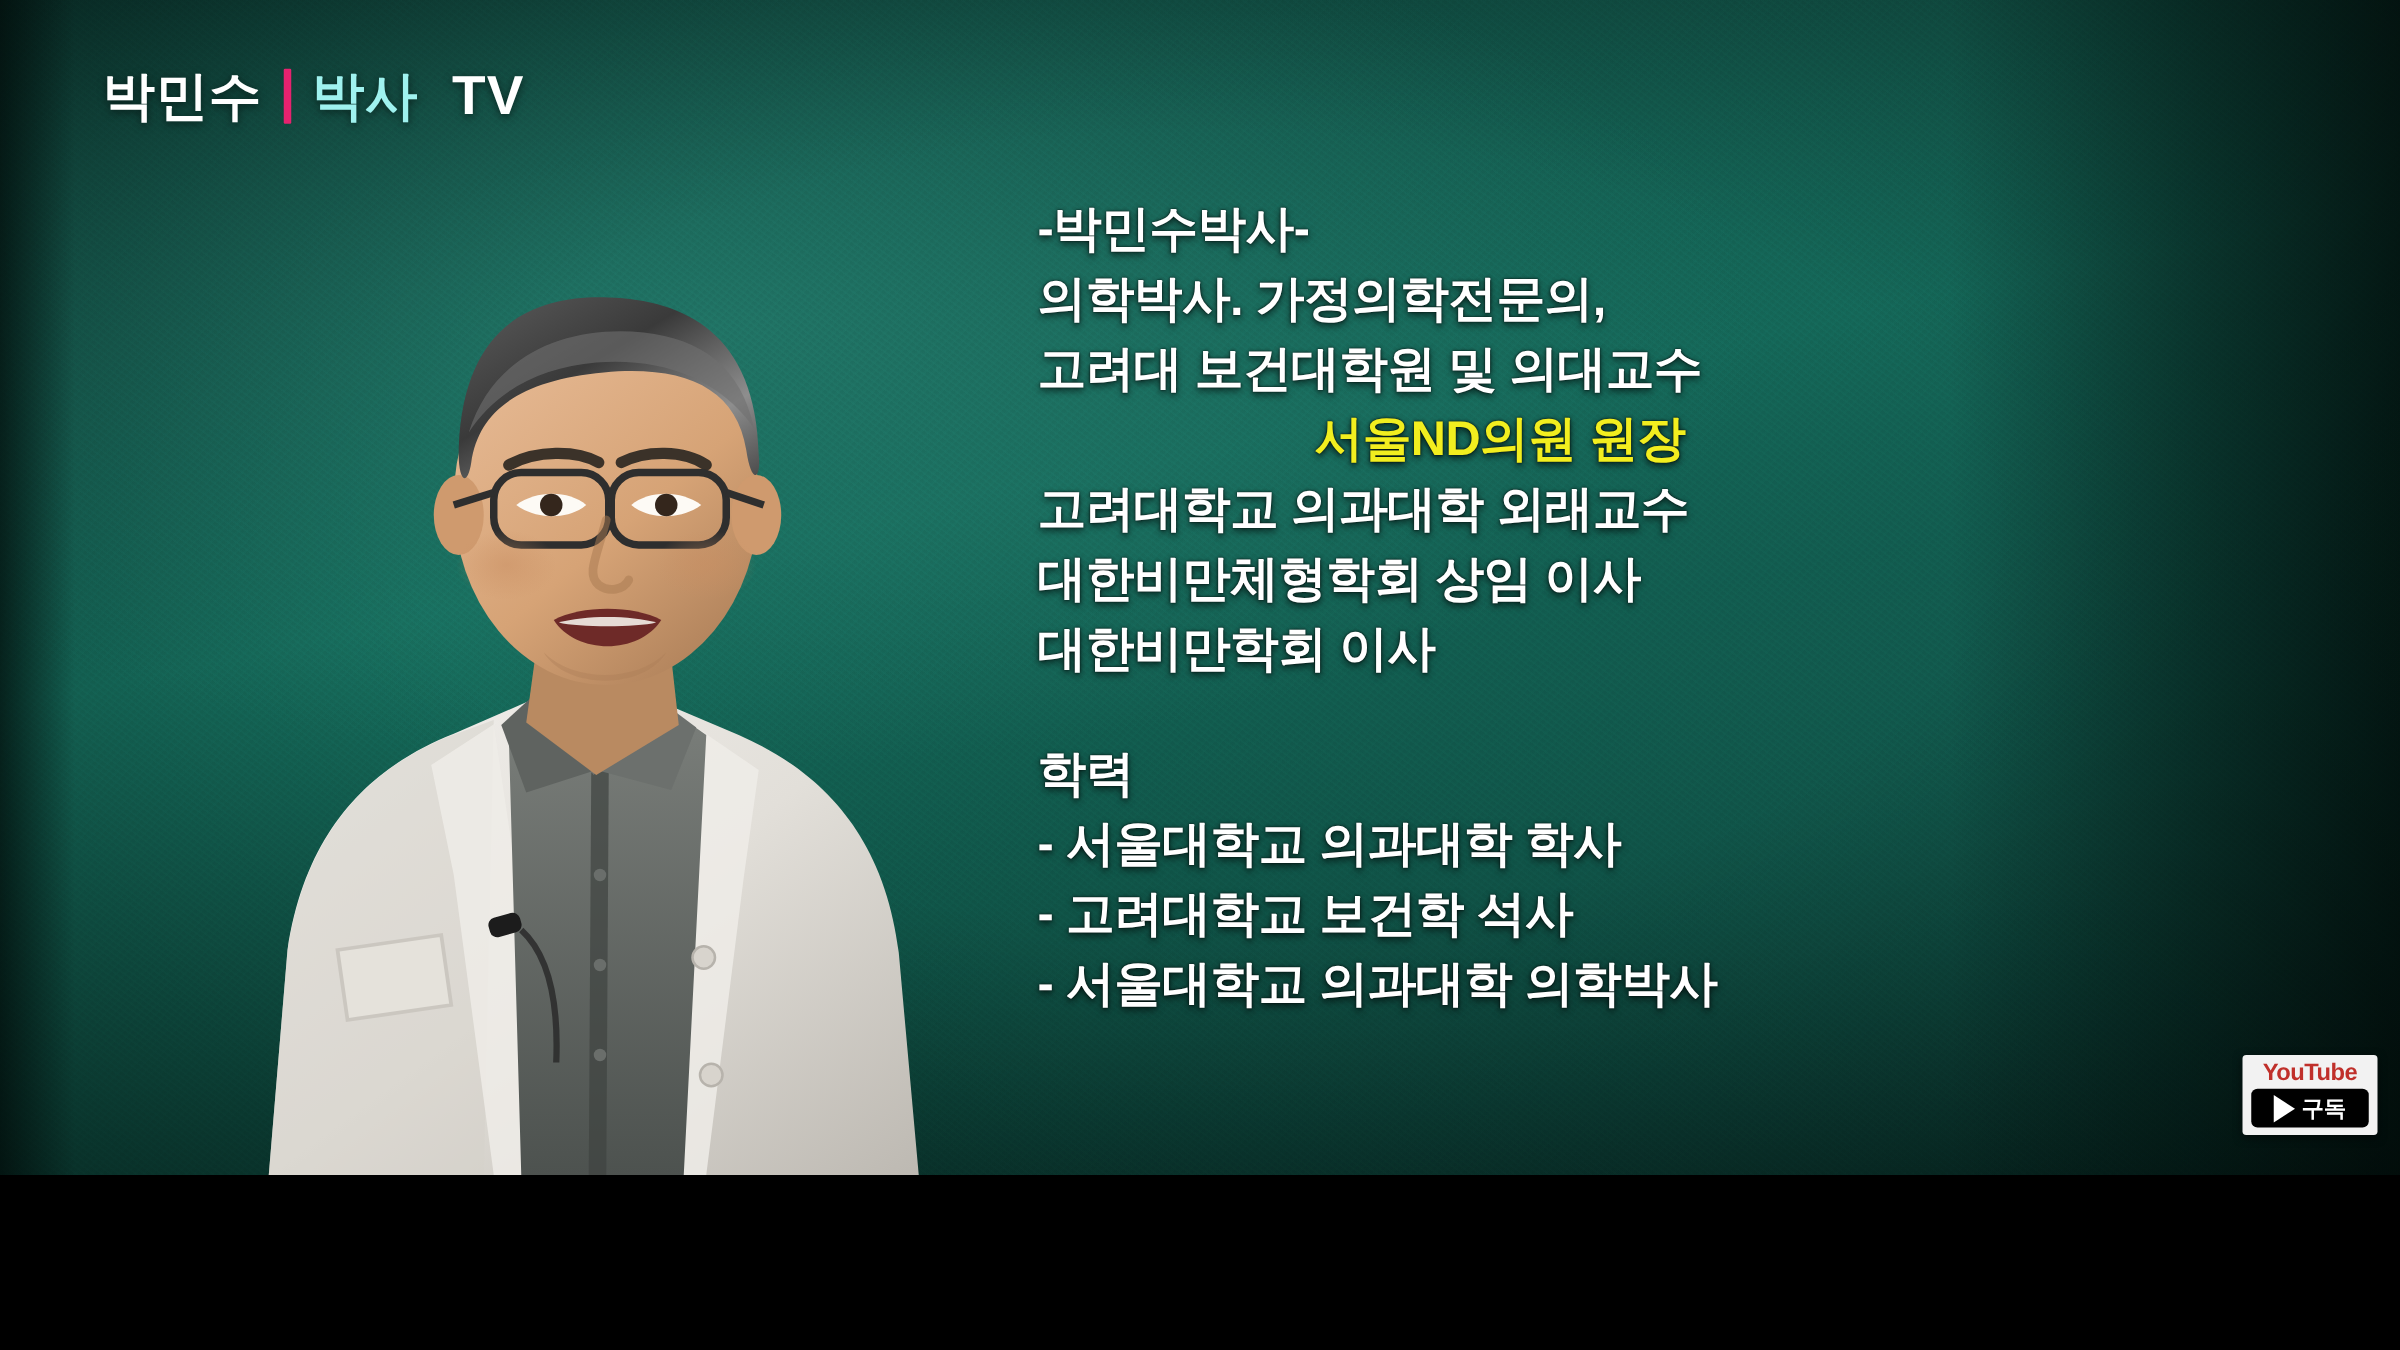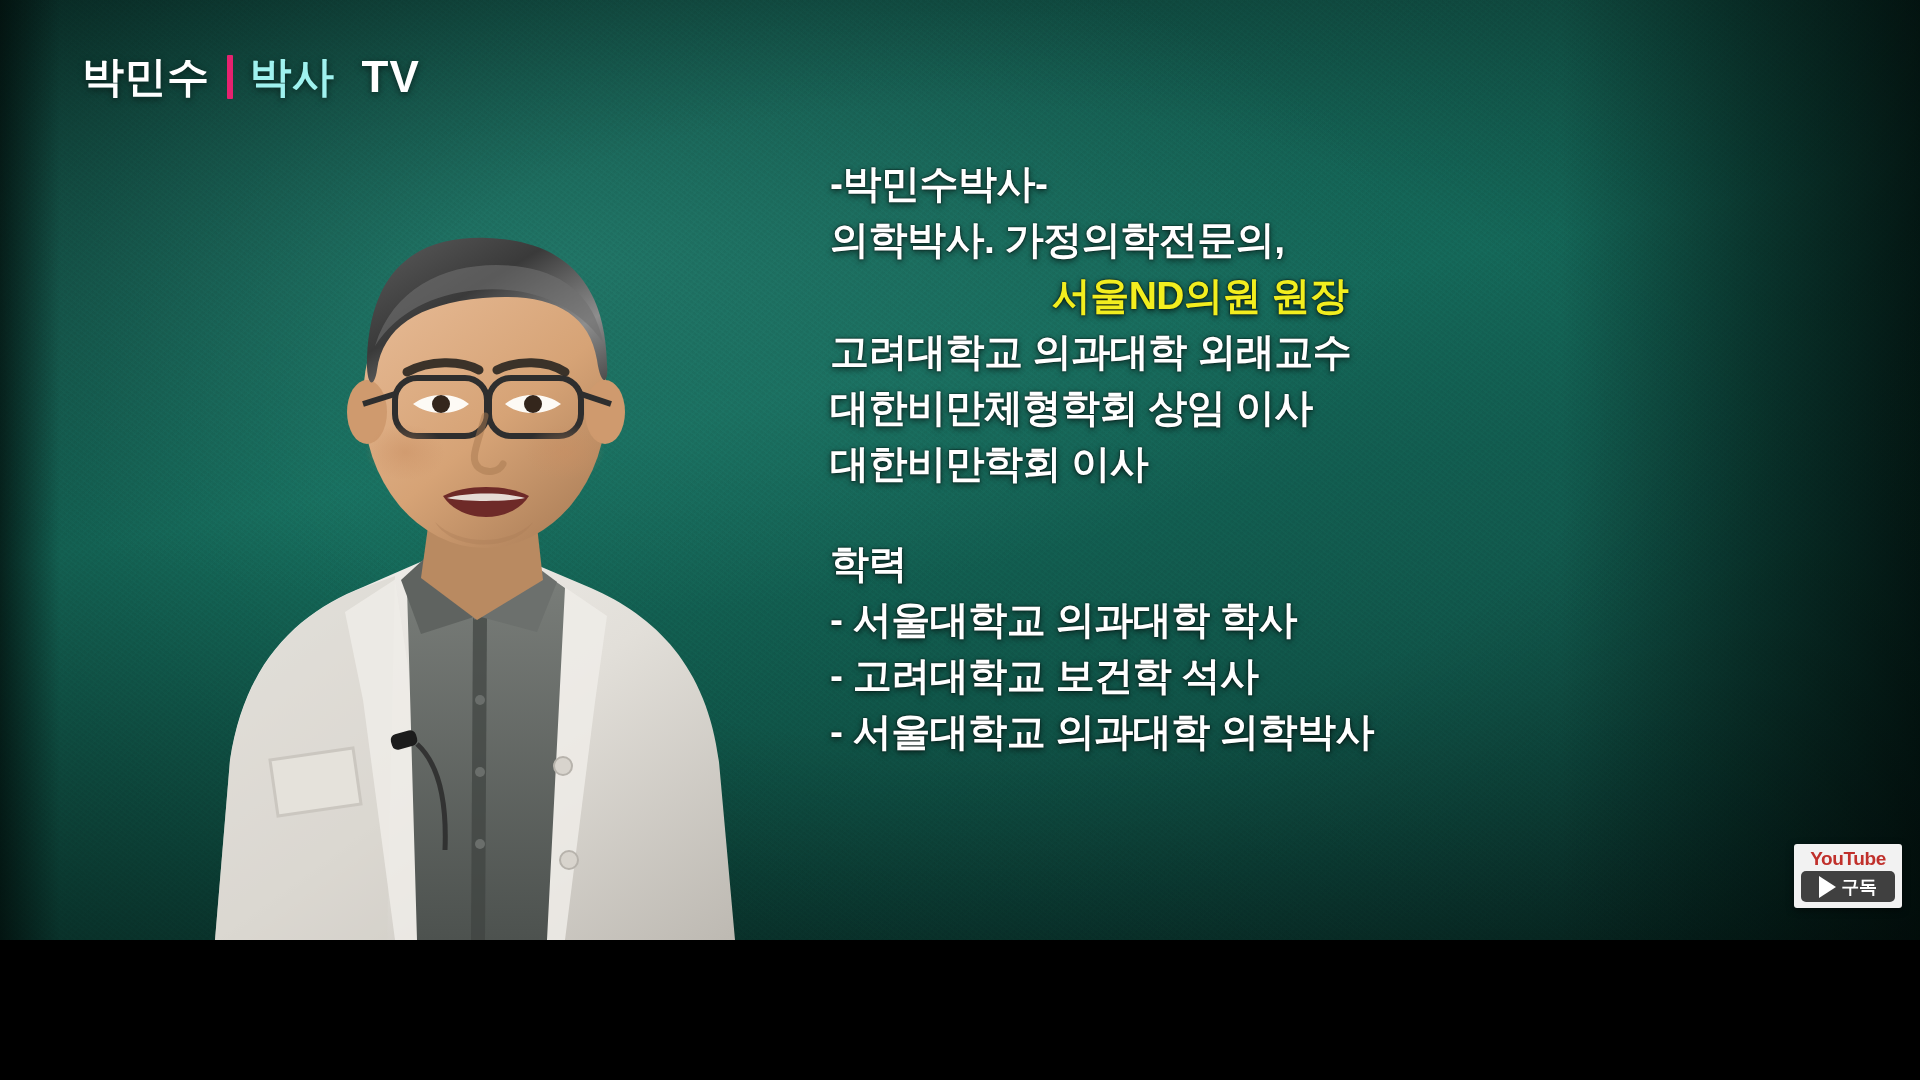--- a/index.html
+++ b/index.html
@@ -160,21 +160,21 @@
     color: #c0302b;
     font-size: 19px;
     font-weight: 700;
     line-height: 1;
     letter-spacing: -0.4px;
     margin-bottom: 3px;
   }
   .yt-button {
     width: 94px;
     height: 31px;
-    background: #404040;
+    background: #000000;
     border-radius: 5px;
     display: flex;
     align-items: center;
     justify-content: center;
     gap: 5px;
     padding: 0 6px;
   }
   .yt-play {
     width: 0; height: 0;
     border-left: 17px solid #ffffff;
@@ -294,20 +294,21 @@
   <div class="channel-logo">
     <span class="logo-name">박민수</span>
     <span class="logo-bar"></span>
     <span class="logo-sub">박사</span>
     <span class="logo-tv">TV</span>
   </div>
 
   <div class="info-panel">
     <div class="info-line">-박민수박사-</div>
     <div class="info-line">의학박사. 가정의학전문의,</div>
+    <div class="info-line">고려대 보건대학원 및 의대교수</div>
     <div class="info-line highlight">서울ND의원 원장</div>
     <div class="info-line">고려대학교 의과대학 외래교수</div>
     <div class="info-line">대한비만체형학회 상임 이사</div>
     <div class="info-line">대한비만학회 이사</div>
     <div class="info-gap"></div>
     <div class="info-line heading">학력</div>
     <div class="info-line bullet">-  서울대학교 의과대학 학사</div>
     <div class="info-line bullet">-  고려대학교 보건학 석사</div>
     <div class="info-line bullet">-  서울대학교 의과대학 의학박사</div>
   </div>

